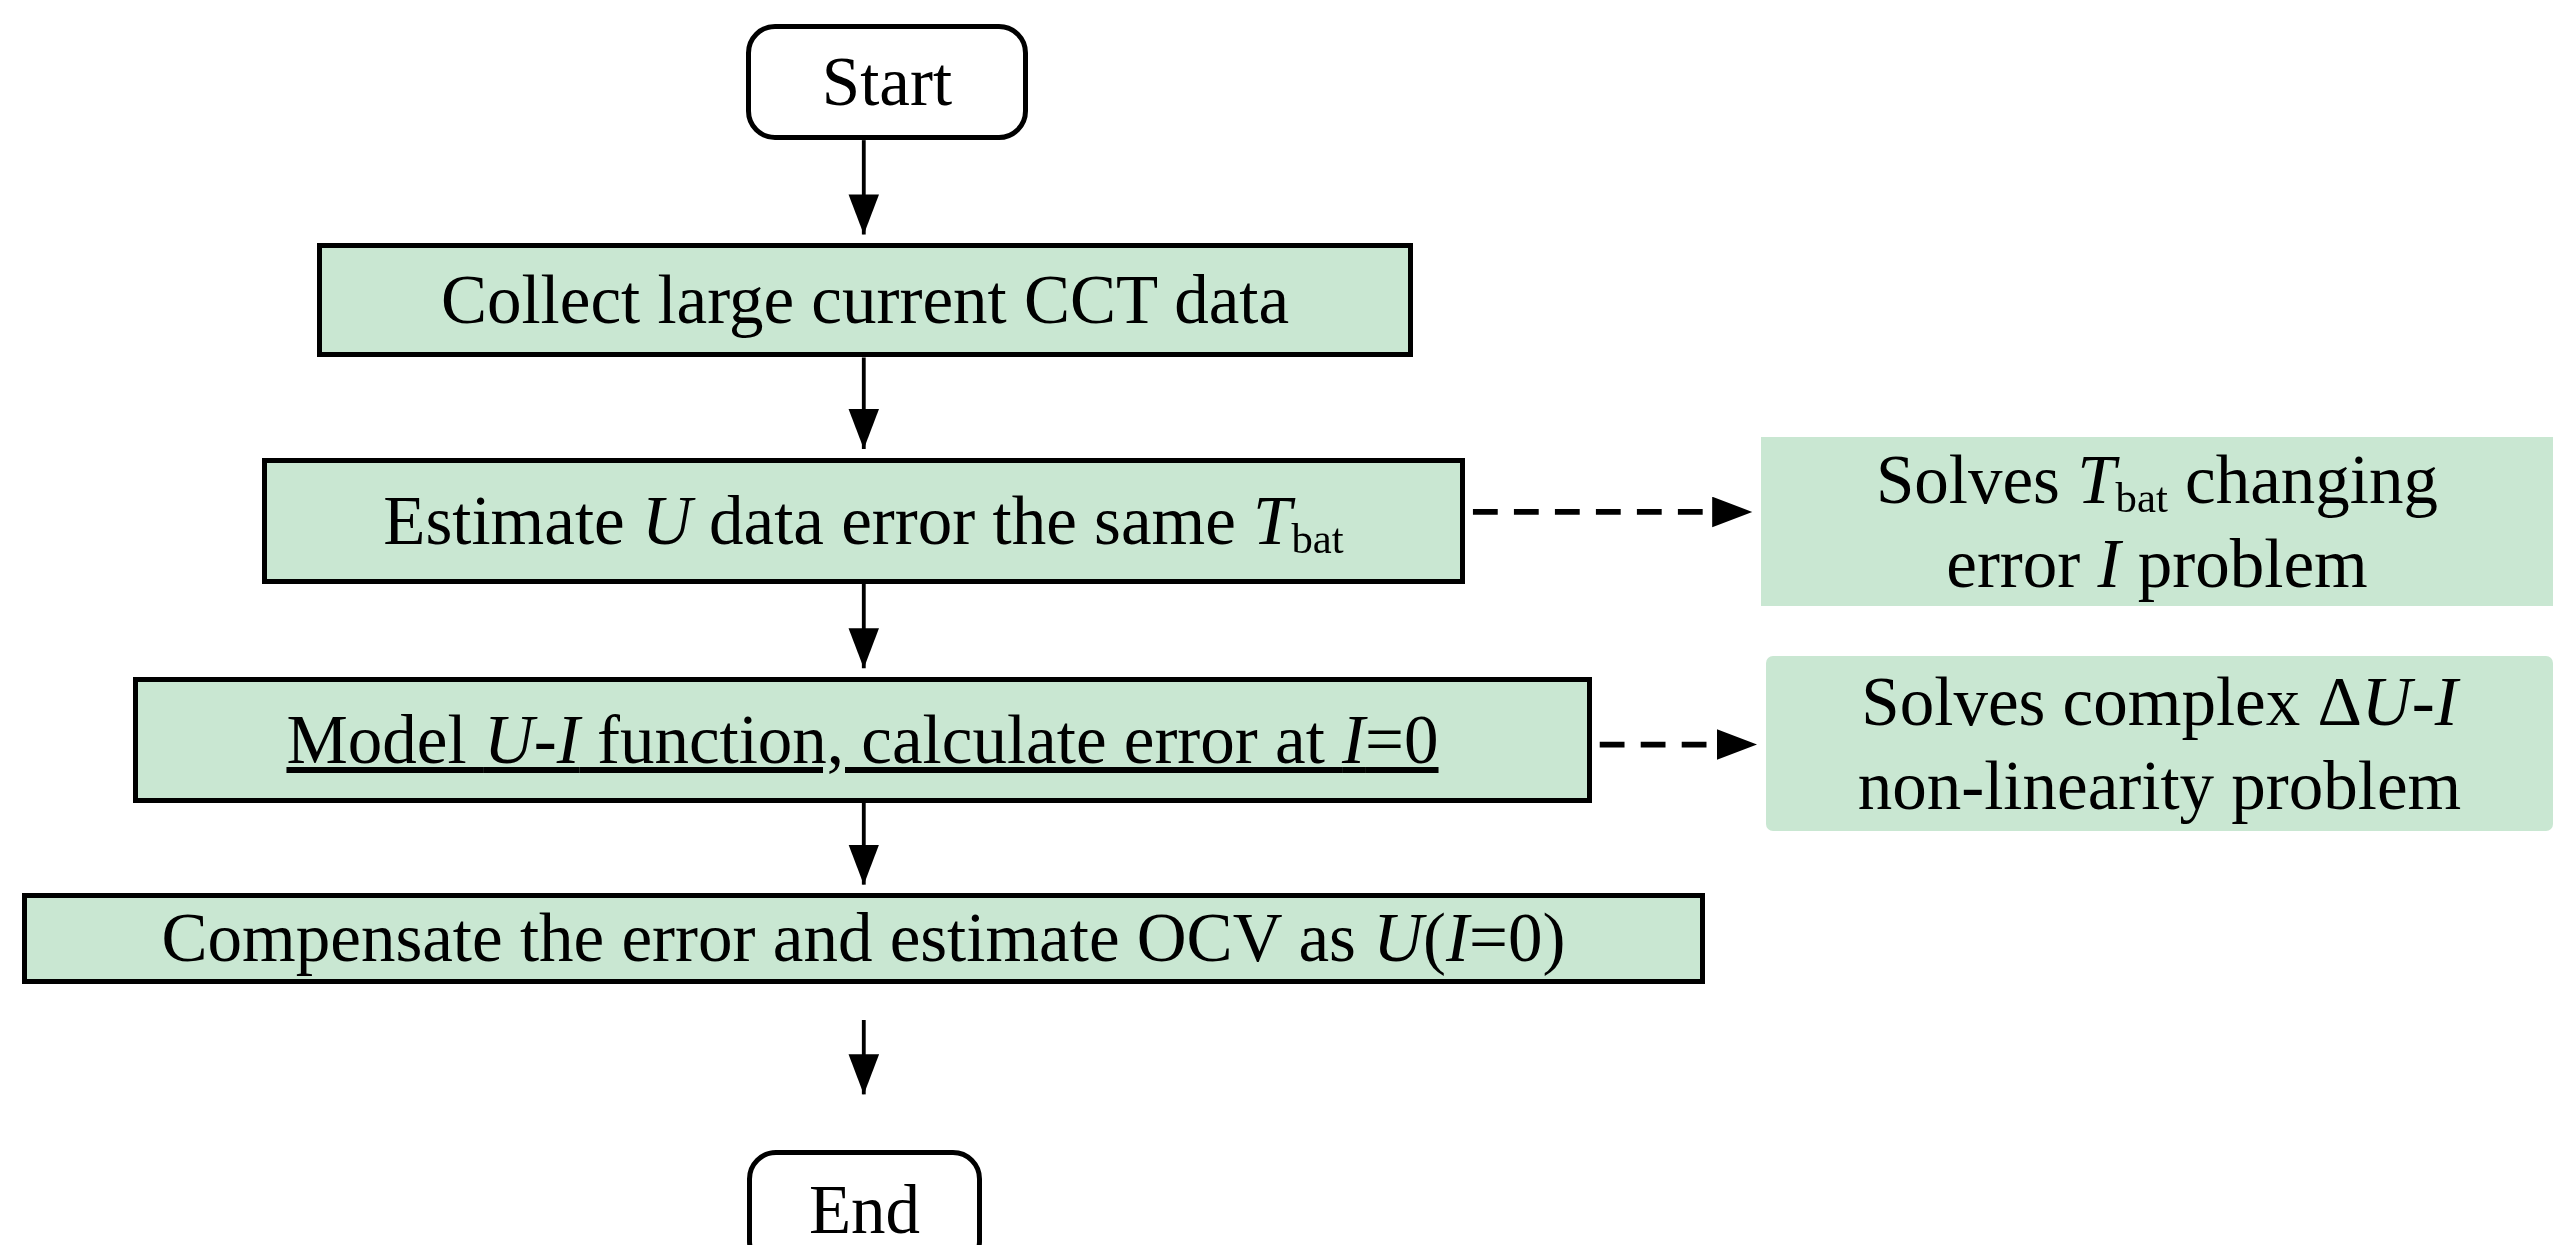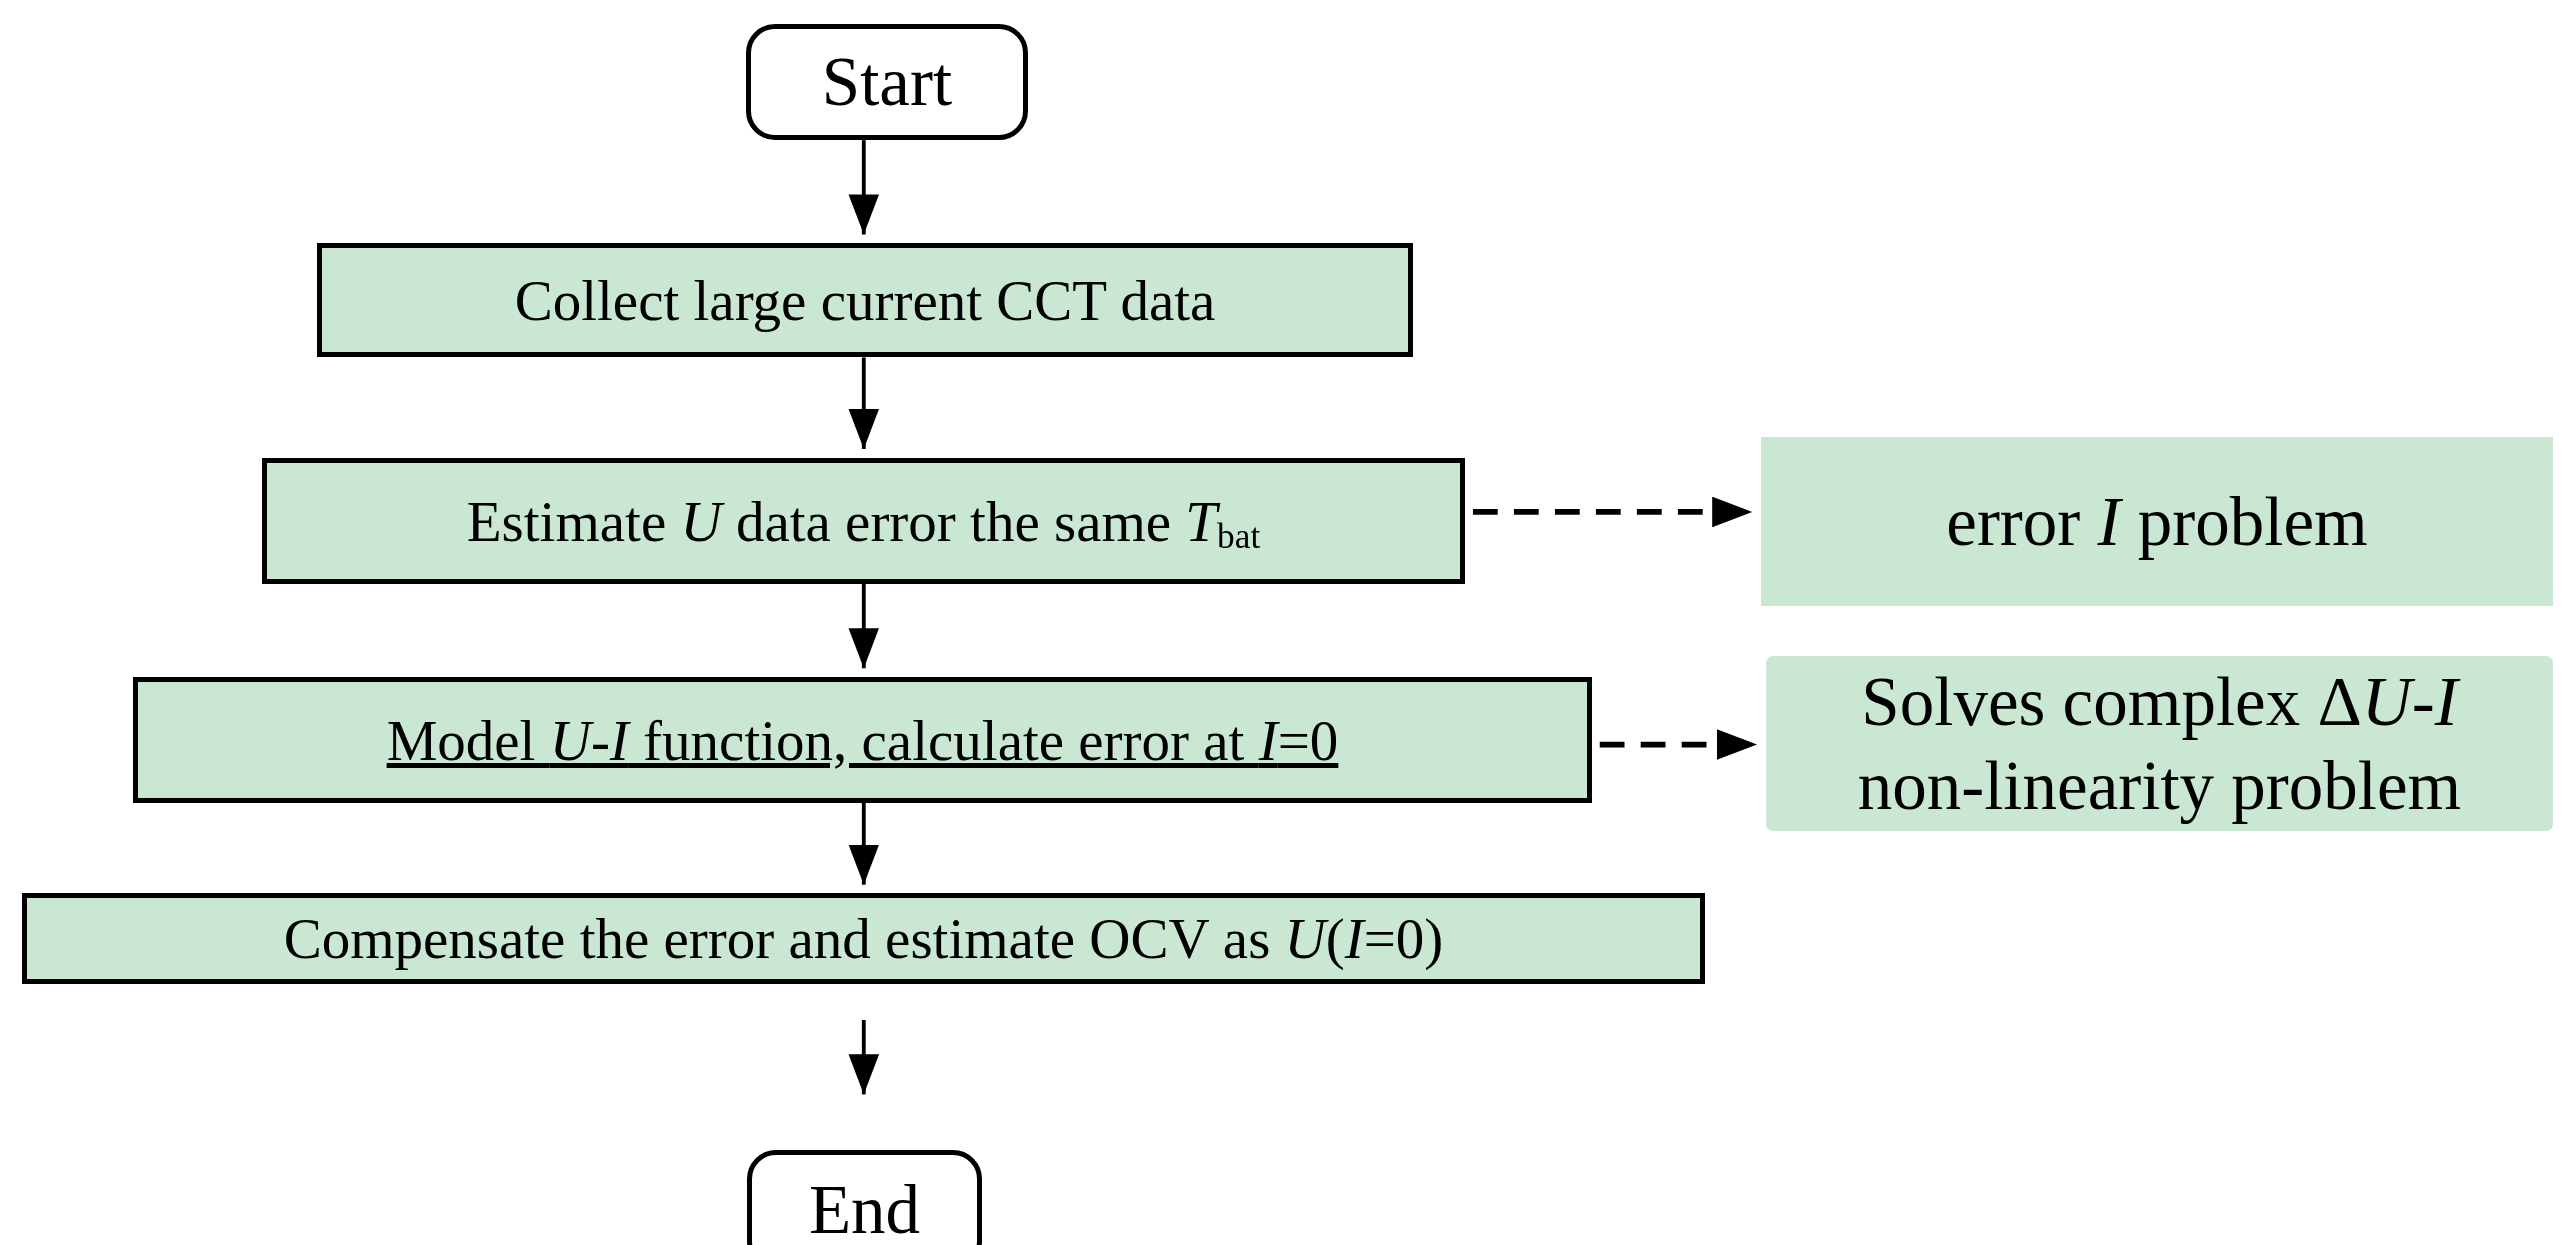--- a/index.html
+++ b/index.html
@@ -27,21 +27,21 @@
     display: flex;
     align-items: center;
     justify-content: center;
     text-align: center;
     white-space: nowrap;
   }
 
   .process {
     background: var(--node-fill, #c9e7d2);
     border: 5.7px solid var(--node-border, #000000);
-    font-size: 57px;
+    font-size: 69px;
   }
 
   .terminal {
     background: var(--terminal-fill, #ffffff);
     border: 5.7px solid var(--node-border, #000000);
     border-radius: 29px;
     font-size: 69px;
   }
 
   .note {
@@ -115,20 +115,21 @@
 
   <div class="node process" id="node-compensate">
     <span><span>Compensate the error and estimate OCV as </span><span class="it">U</span><span>(</span><span class="it">I</span><span>=0)</span></span>
   </div>
 
   <div class="node terminal" id="node-end">
     <span>End</span>
   </div>
 
   <div class="note" id="note-tbat">
+    <div class="note-line"><span>Solves </span><span class="it">T</span><sub class="subscript">bat</sub><span> changing</span></div>
     <div class="note-line"><span>error </span><span class="it">I</span><span> problem</span></div>
   </div>
 
   <div class="note" id="note-nonlinear">
     <div class="note-line"><span>Solves complex Δ</span><span class="it">U-I</span></div>
     <div class="note-line"><span>non-linearity problem</span></div>
   </div>
 
 </div>
 

